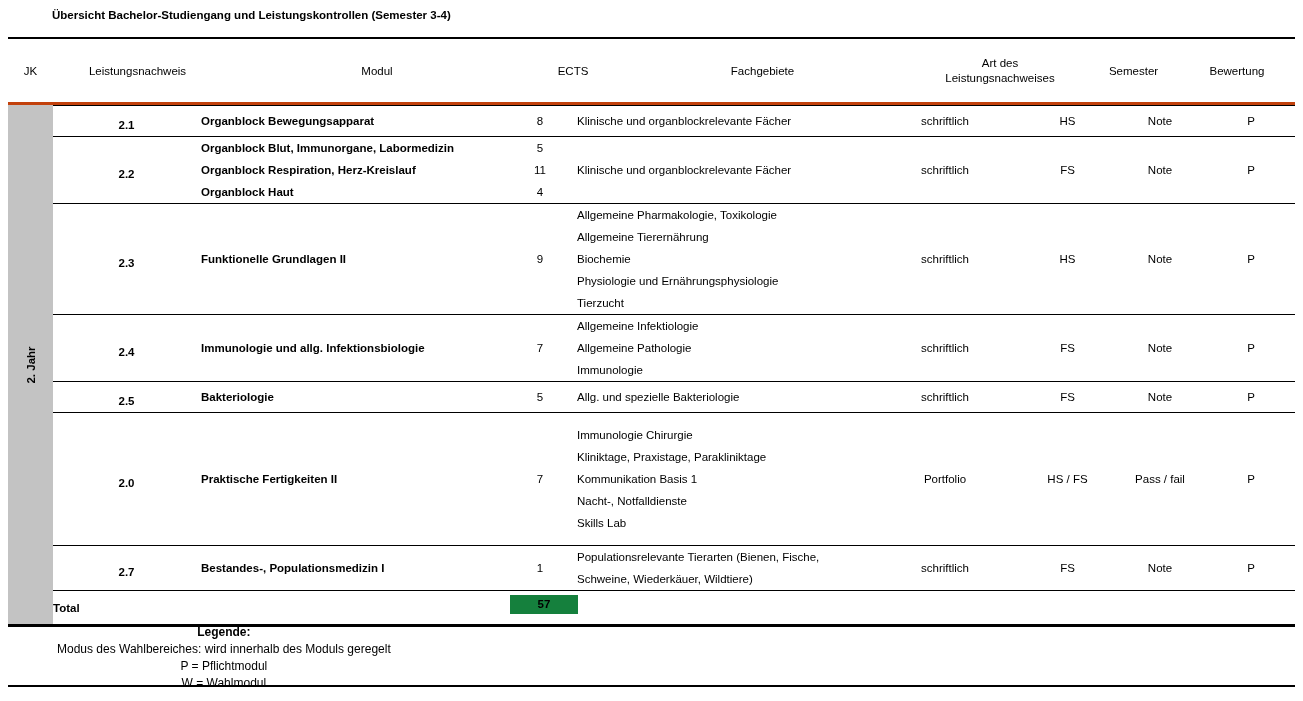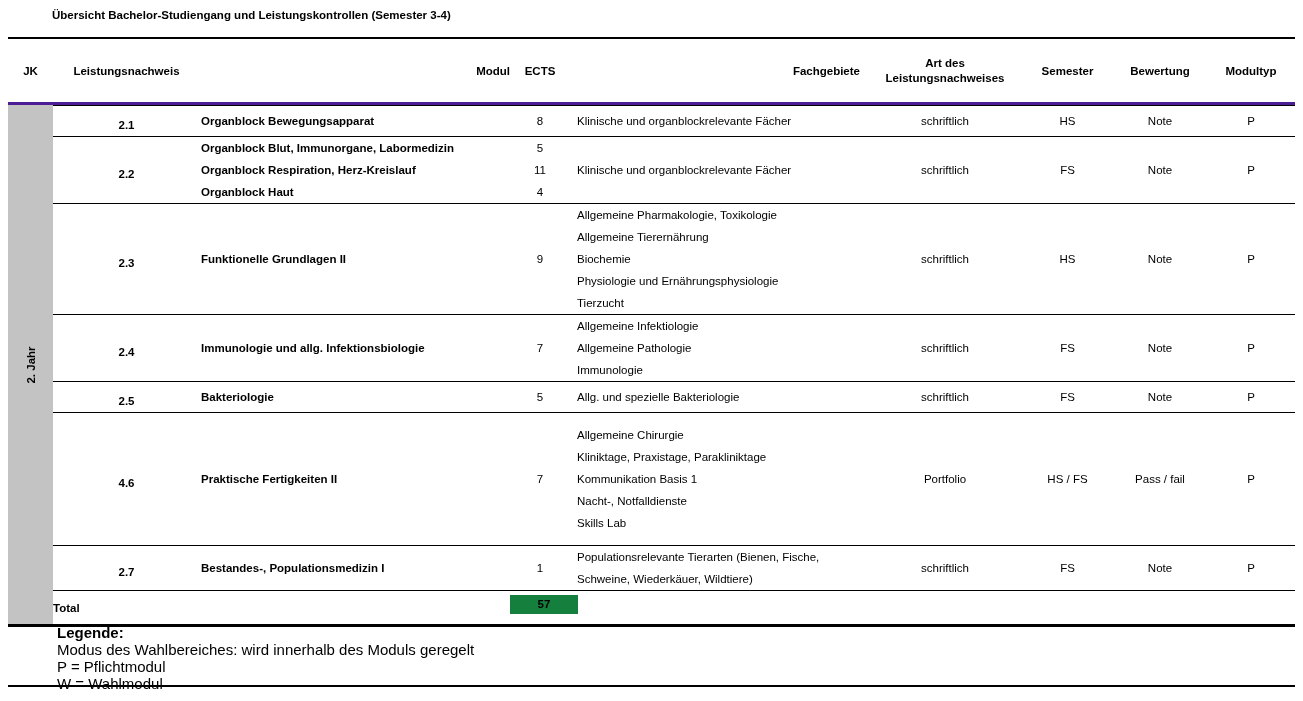--- a/index.html
+++ b/index.html
@@ -19,25 +19,26 @@
     position: absolute; left: 8px; top: 37px; width: 1287px;
     border-top: 2px solid #000;
   }
 
   
   .header-row {
     display: grid;
     grid-template-columns: 45px 147px 310px 60px 290px 170px 75px 110px 72px;
     min-height: 63px;
     align-items: center;
-    font-size: 11.5px; font-weight: bold;
-    border-bottom: 3px solid #4c1d95;
+    font-size: 11.5px; font-weight: normal;
+    border-bottom: 3px solid #c2410c;
+    gap: 11px;
   }
   .hc { text-align: center; }
-  .hl { text-align: right; }
+  .hl { text-align: center; }
   .hl.fach { padding-left: 7px; }
   .art-head { text-align: center; line-height: 15px; }
 
   
   .tbody { position: relative; border-bottom: 3px solid #000; }
   .jk-strip {
     position: absolute; left: 0; top: 0; bottom: 0; width: 45px;
     background: #c3c3c3; z-index: 2;
     display: flex; align-items: center; justify-content: center;
   }
@@ -64,21 +65,21 @@
   
   .row.total-row { min-height: 33px; }
   .total-label { text-align: left; font-weight: bold; }
   .total-box {
     display: inline-block; width: 68px; line-height: 19px;
     background: #c3c3c3; font-weight: bold; text-align: center;
   }
   .total-ects { text-align: center; align-self: start; padding-top: 2px; }
 
   
-  .legend { position: absolute; left: 57px; top: 624px; font-size: 15px; line-height: 17px; }
+  .legend { position: absolute; left: 57px; top: 624px; font-size: 12px; line-height: 17px; text-align: center; }
   .legend-heading { font-weight: bold; }
   .bottom-rule { position: absolute; left: 8px; width: 1287px; top: 685px; border-top: 2px solid #000; }
 </style>
 </head>
 <body>
 
 <div class="page">
 
   <div class="doc-title">Übersicht Bachelor-Studiengang und Leistungskontrollen (Semester 3-4)</div>
 
@@ -188,29 +189,29 @@
           </div>
           <div class="cell fach">
             <div>Allg. und spezielle Bakteriologie</div>
           </div>
           <div class="cell center">schriftlich</div>
           <div class="cell center">FS</div>
           <div class="cell center">Note</div>
           <div class="cell center">P</div>
         </div>
         <div class="row" style="min-height: 132px;">
-          <div class="cell nr">4.6</div>
+          <div class="cell nr">2.0</div>
           <div class="cell modul">
             <div>Praktische Fertigkeiten II</div>
           </div>
           <div class="cell ects">
             <div>7</div>
           </div>
           <div class="cell fach">
-            <div>Allgemeine Chirurgie</div>
+            <div>Immunologie Chirurgie</div>
             <div>Kliniktage, Praxistage, Parakliniktage</div>
             <div>Kommunikation Basis 1</div>
             <div>Nacht-, Notfalldienste</div>
             <div>Skills Lab</div>
           </div>
           <div class="cell center">Portfolio</div>
           <div class="cell center">HS / FS</div>
           <div class="cell center">Pass / fail</div>
           <div class="cell center">P</div>
         </div>

